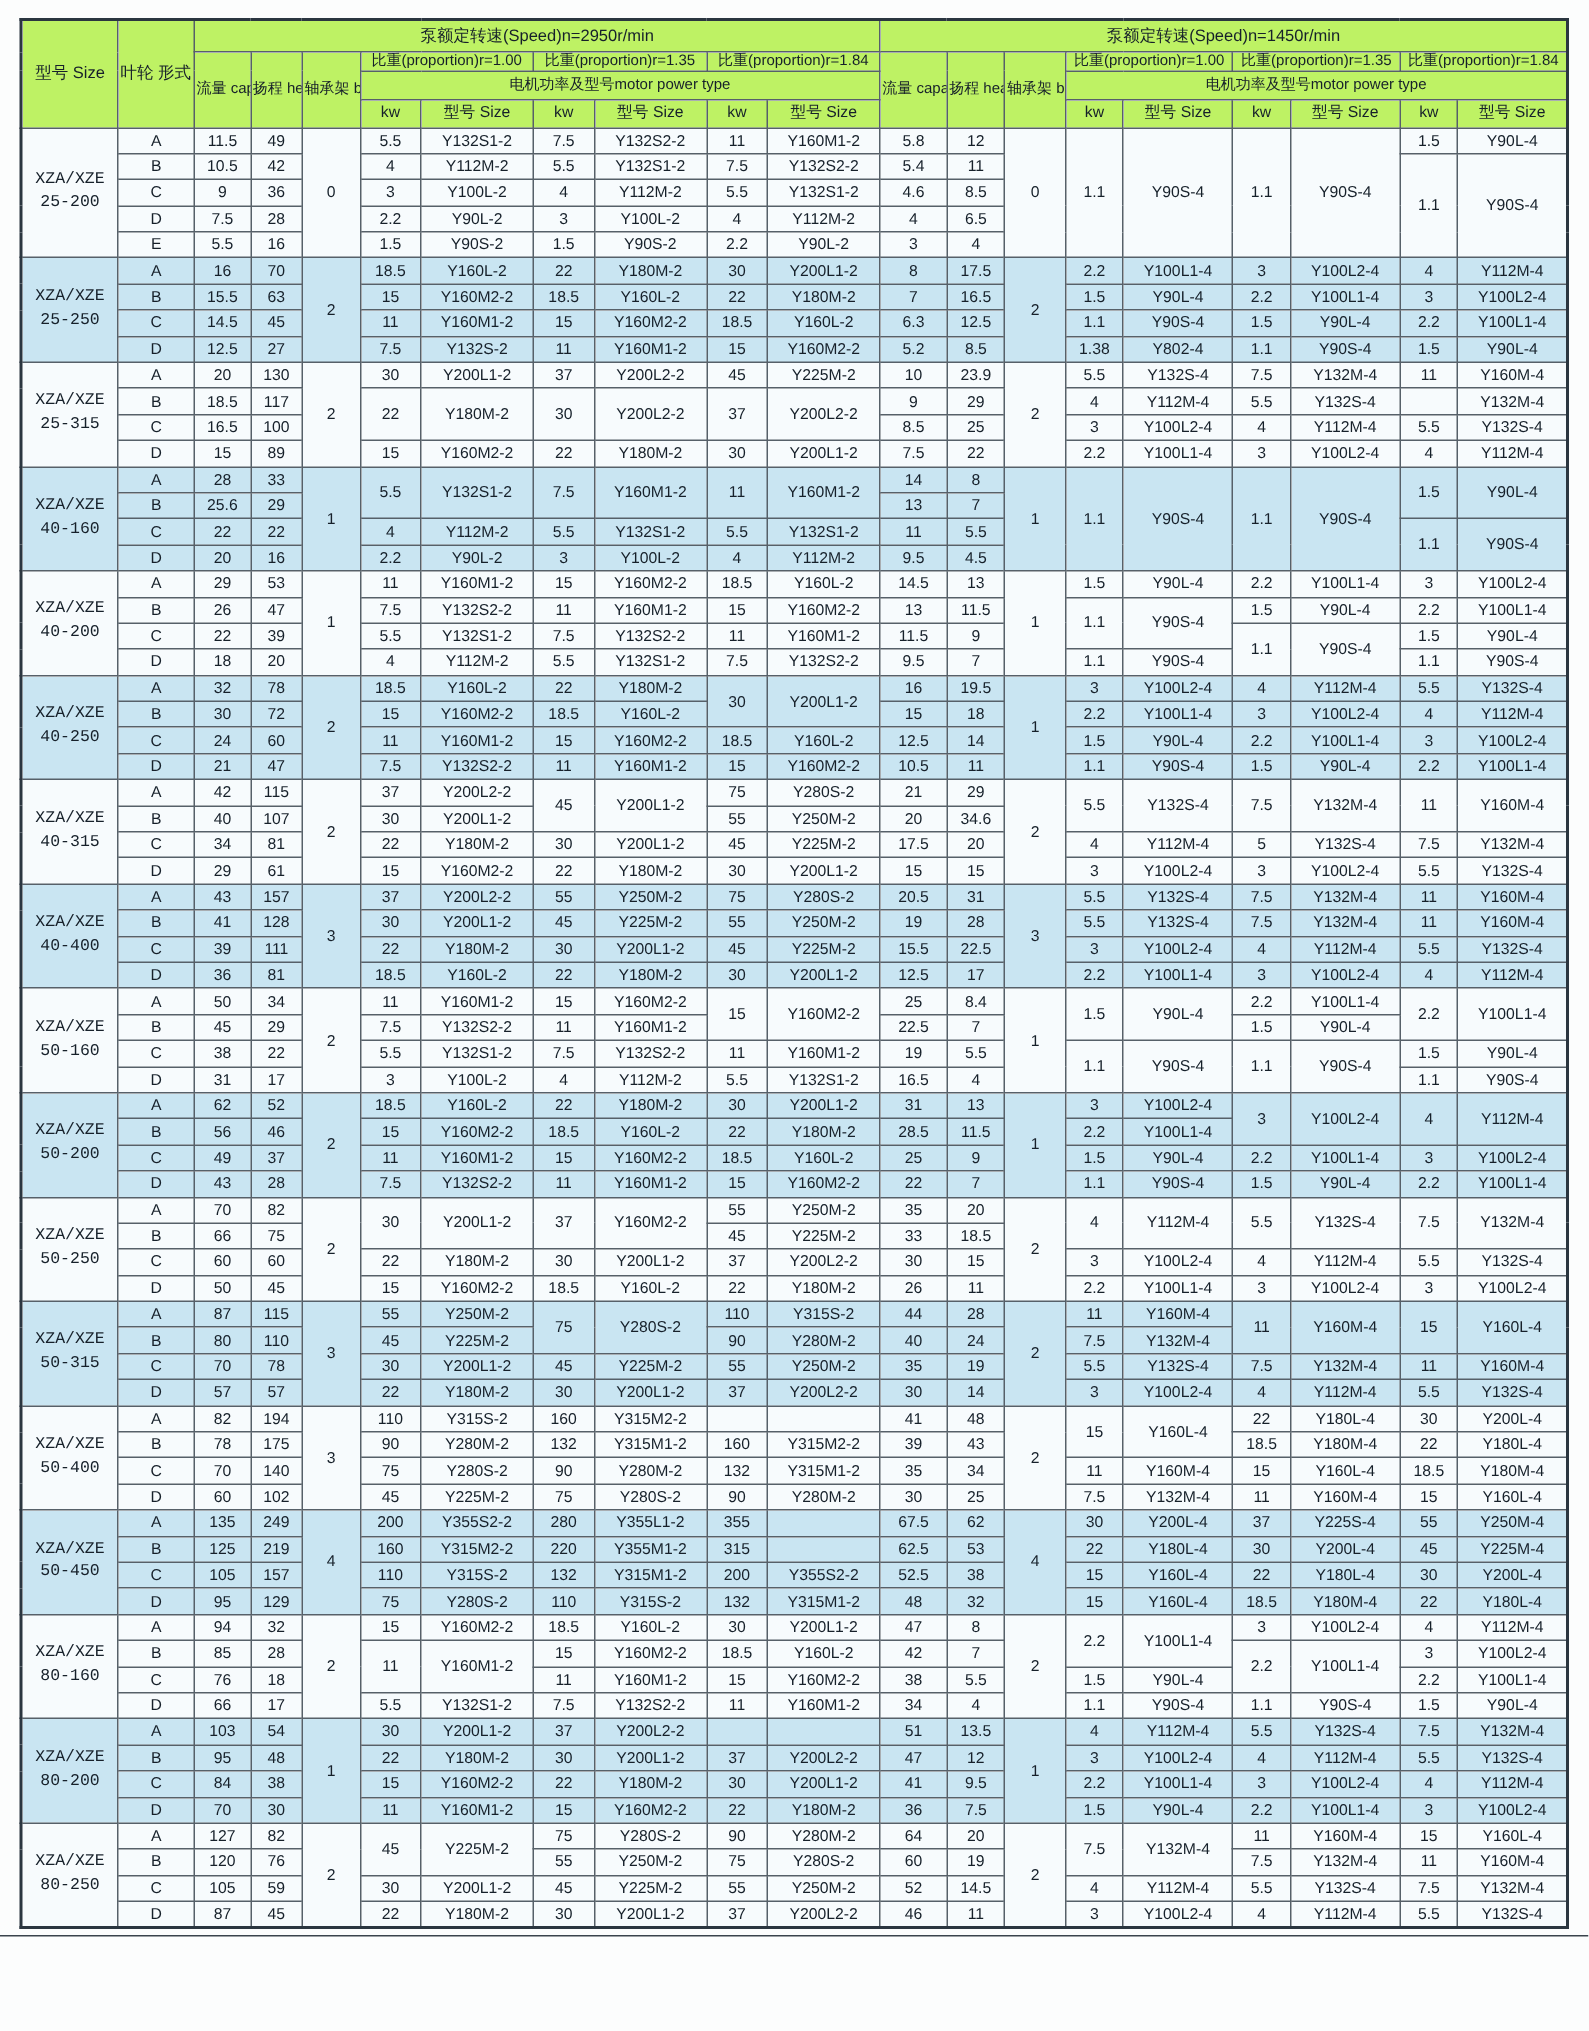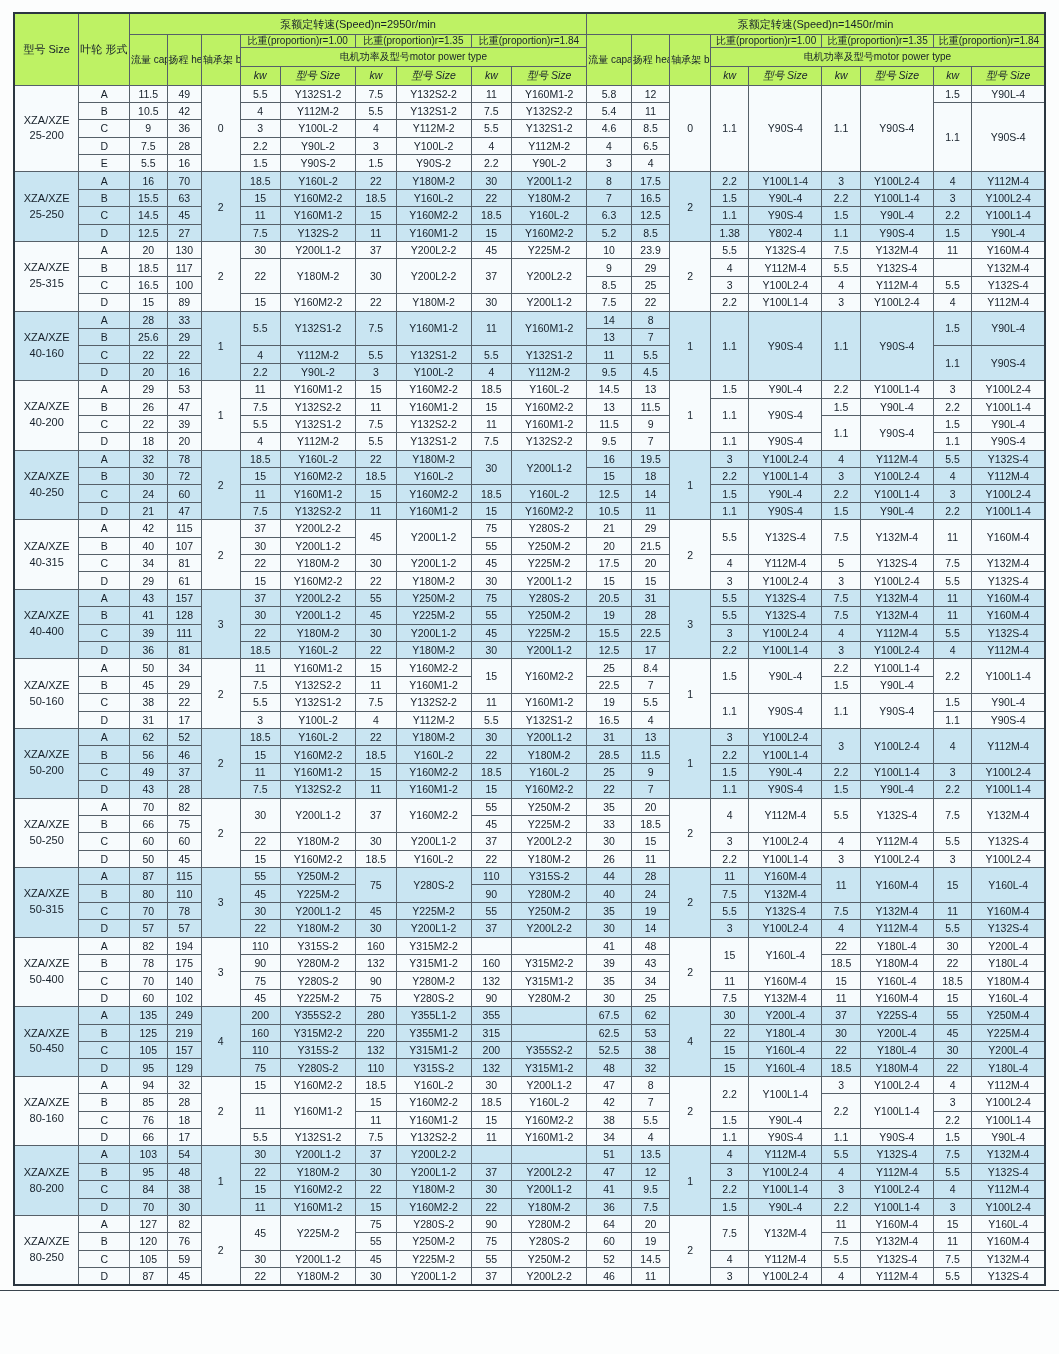--- a/index.html
+++ b/index.html
@@ -8,25 +8,25 @@
   table.spec th,table.spec td{
     border:1px solid #566069;
     text-align:center;vertical-align:middle;
     font-size:10.5px;line-height:1.15;padding:0 1px;
     overflow:hidden;white-space:nowrap;
   }
   thead th{background:#bef264;font-weight:normal;}
   tr.hrow1 th{height:20px;font-size:11px;}
   tr.hrow2 th{font-size:10px;margin-top:14px;}
   tr.hrow3 th{height:18px;font-size:10px;}
-  tr.hrow4 th{height:18px;font-size:10.5px;font-style:italic;}
+  tr.hrow4 th{height:18px;font-size:10.5px;}
   th.pre{white-space:pre-line;font-size:10px;line-height:1.2;}
   tbody td{height:16.4px;background:#f7fbfd;}
   tbody tr.blue td{background:#c9e5f2;}
-  tbody td.model{white-space:pre-line;font-size:11px;line-height:1.45;}
+  tbody td.model{white-space:pre-line;font-size:11px;line-height:1.45;font-family:Liberation Mono, monospace;}
   .bottom-rule{width:1059px;margin-left:-13px;border-bottom:1.5px solid #3a444d;margin-top:4px;}
 </style>
 </head>
 <body>
 
 <div class="sheet">
   <table class="spec">
     <colgroup>
       <col style="width:64px">
         <col style="width:50px">
@@ -578,21 +578,21 @@
         </tr>
         <tr class="white">
           <td>B</td>
           <td>40</td>
           <td>107</td>
           <td>30</td>
           <td>Y200L1-2</td>
           <td>55</td>
           <td>Y250M-2</td>
           <td>20</td>
-          <td>21.5</td>
+          <td>34.6</td>
         </tr>
         <tr class="white">
           <td>C</td>
           <td>34</td>
           <td>81</td>
           <td>22</td>
           <td>Y180M-2</td>
           <td>30</td>
           <td>Y200L1-2</td>
           <td>45</td>

